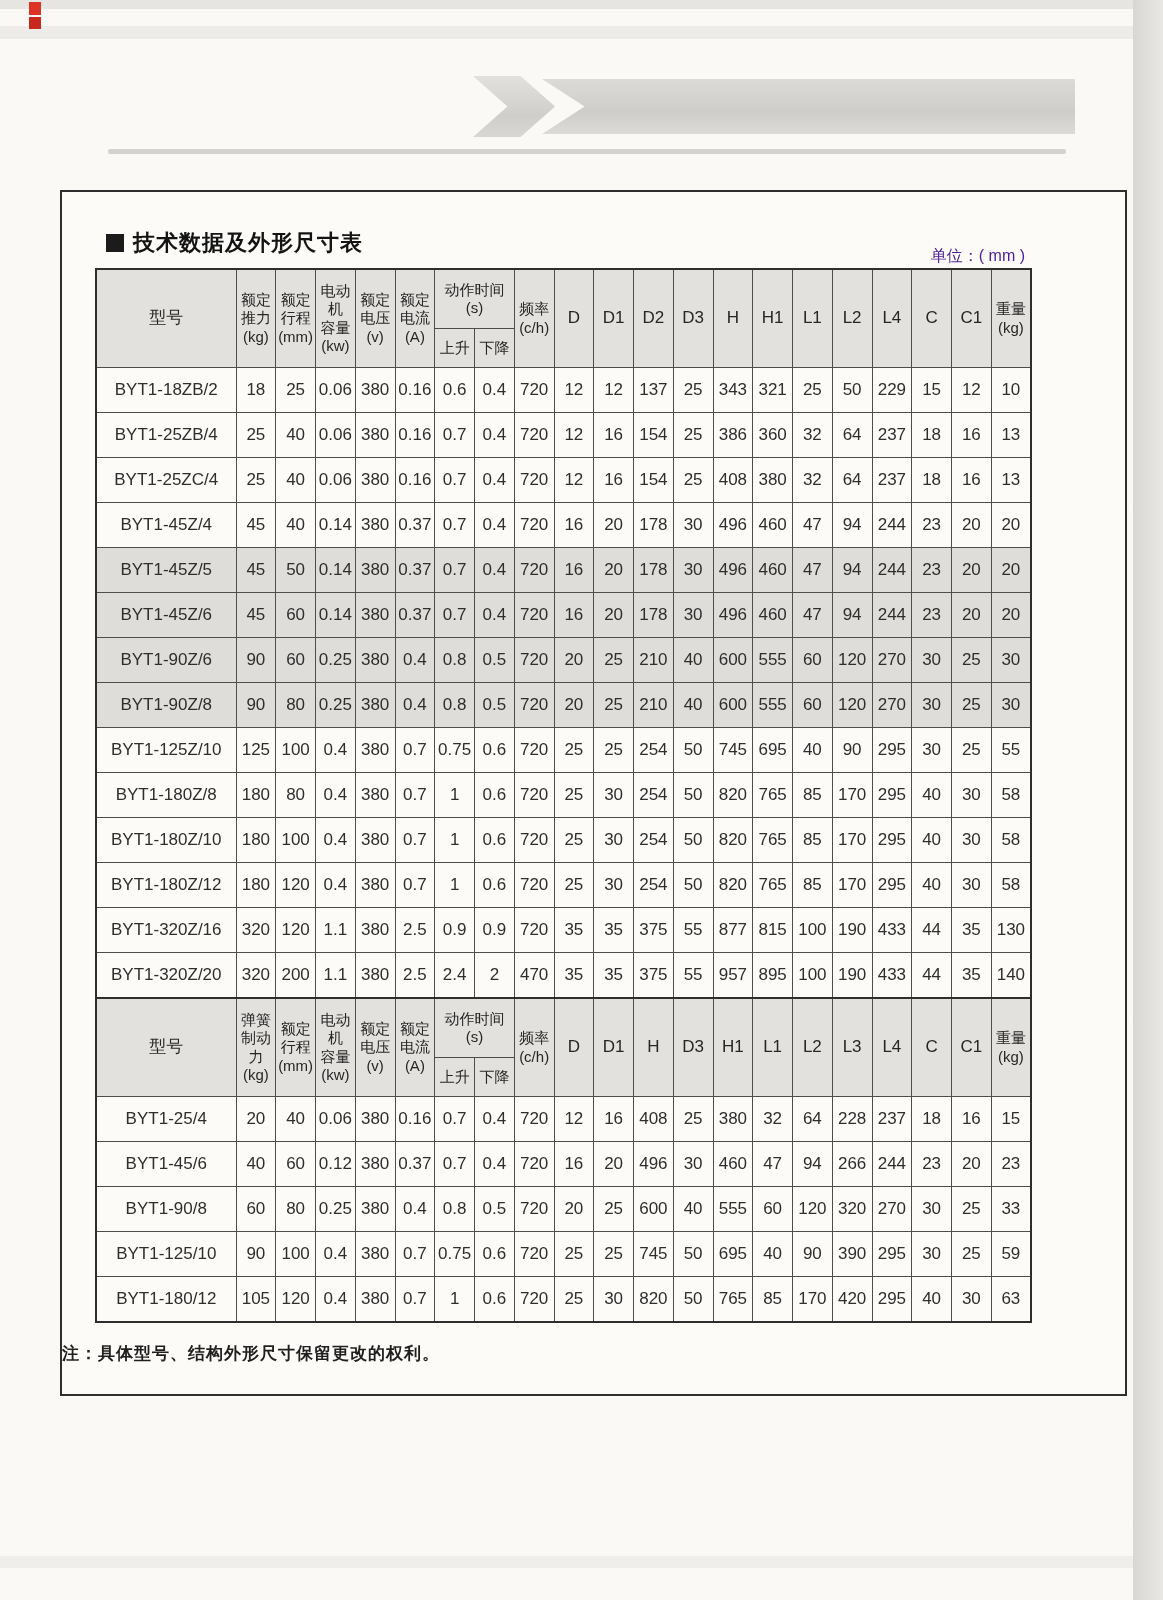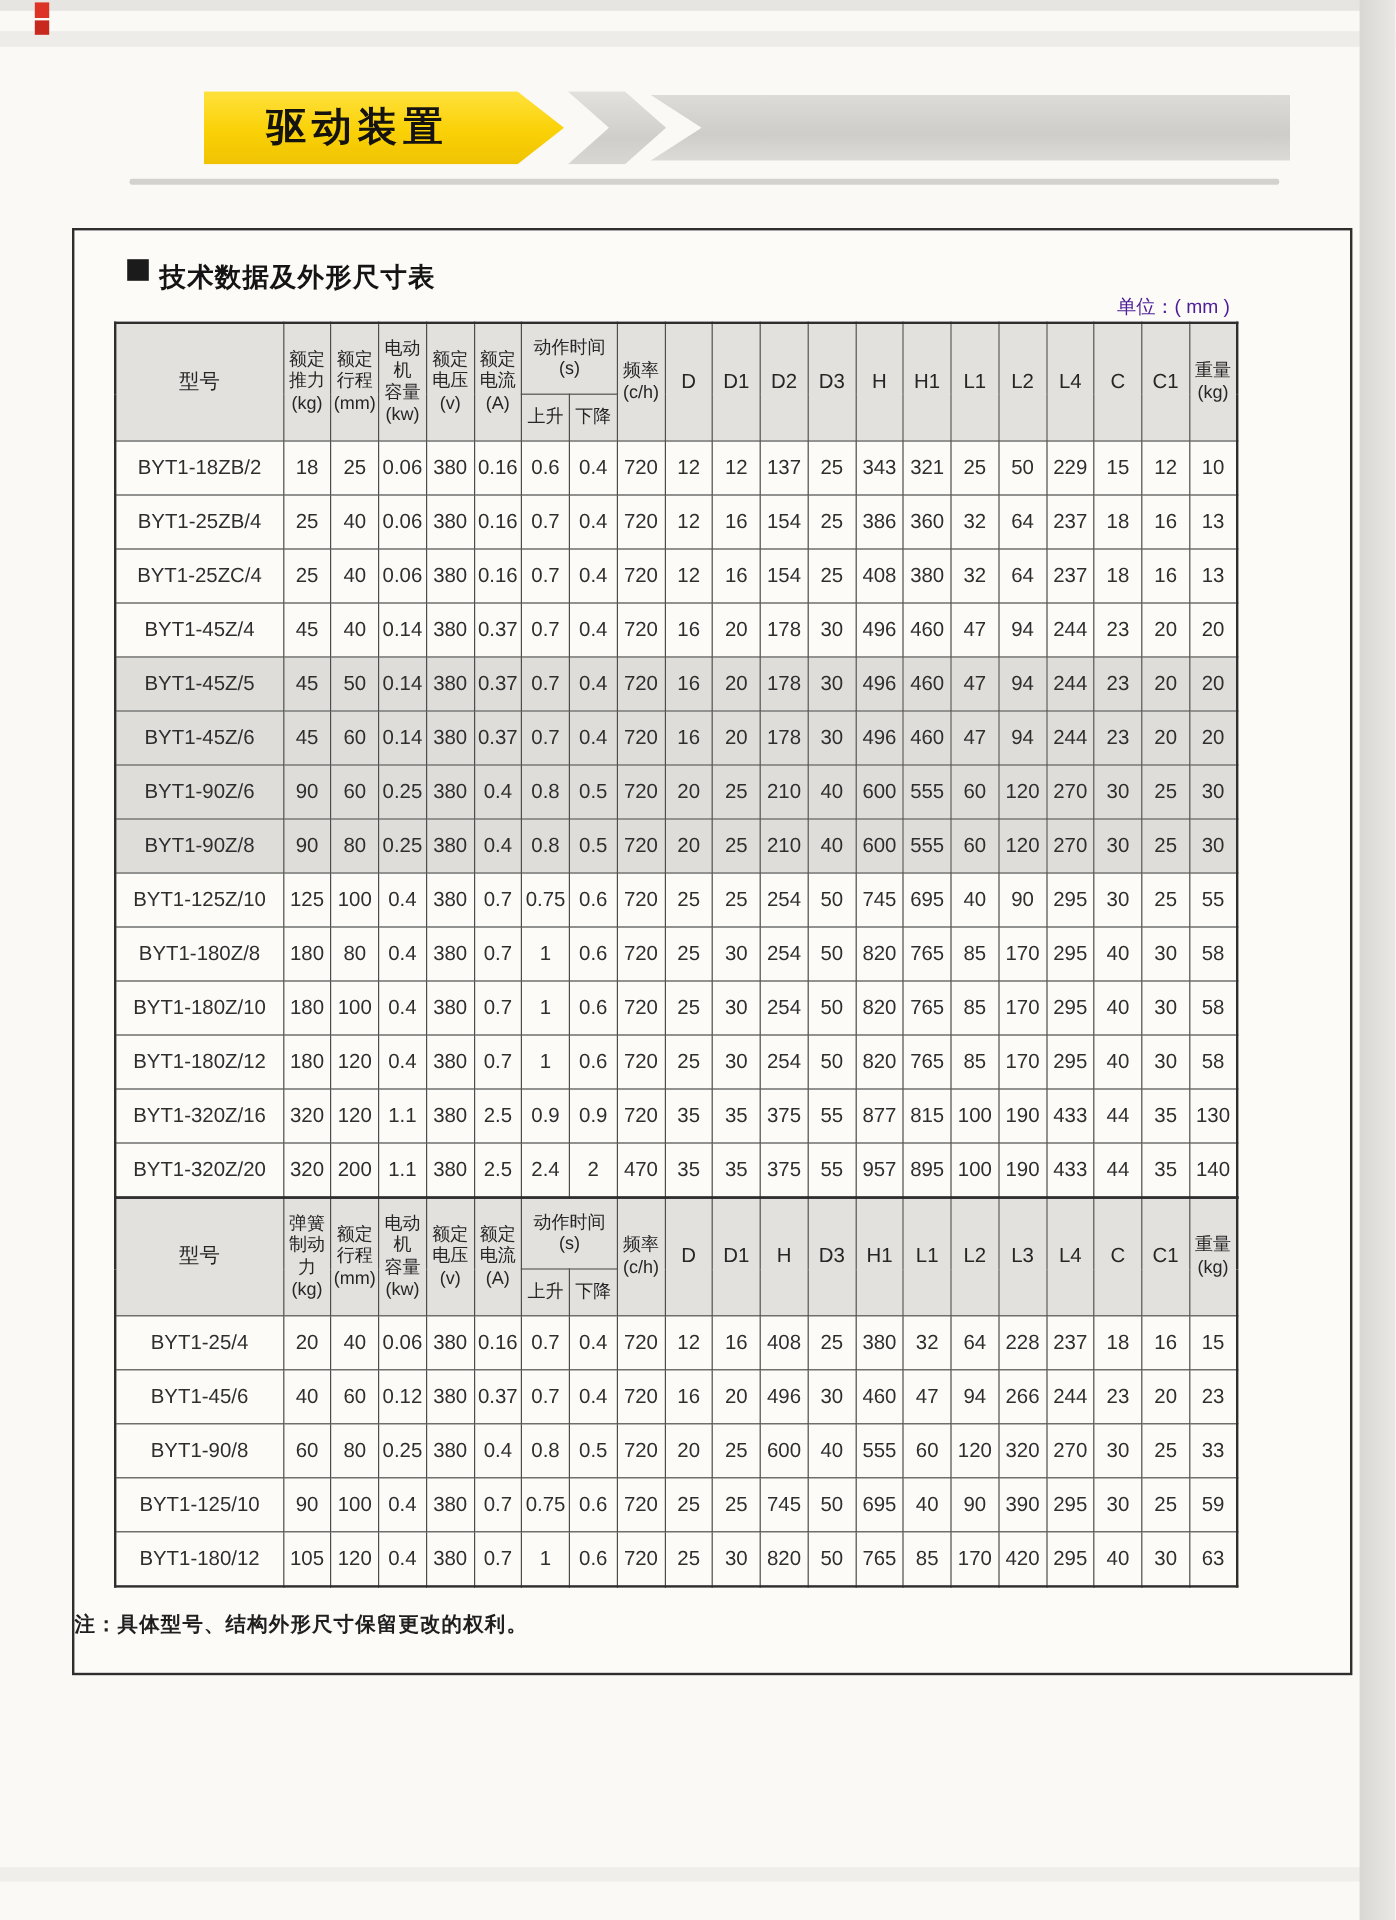--- a/index.html
+++ b/index.html
@@ -48,21 +48,21 @@
   .banner-underline {
     position:absolute; left:108px; top:149px; width:958px; height:5px;
     background:#d3d2cf; border-radius:2px;
   }
 
   
   .content-box {
     position:absolute; left:60px; top:190px; width:1063px; height:1202px;
     background:#fcfbf8; border:2px solid #2e2e2e;
   }
-  .title-row { position:absolute; left:44px; top:24px; display:flex; }
+  .title-row { position:absolute; left:44px; top:36px; display:flex; align-items:center; }
   .bullet { width:18px; height:18px; background:#1b1b1b; margin-right:9px; flex:0 0 auto; }
   .section-title { font-size:22px; font-weight:700; color:#141414; letter-spacing:1px; }
   .unit-label { position:absolute; top:54px; right:100px; font-size:16px; color:#4c1d95; }
 
   .tables { position:absolute; left:33px; top:76px; width:937px; }
   table.data-table { border-collapse:collapse; table-layout:fixed; width:937px;
     border:2px solid #2e2e2e; }
   table.data-table + table.data-table, [data-table-host] + [data-table-host] table { margin-top:-2px; }
   .data-table th, .data-table td {
     border:1px solid #4d4d4d; text-align:center; vertical-align:middle;
@@ -91,23 +91,20 @@
 
   <div class="scan-band band1"></div>
   <div class="scan-band band2"></div>
   <div class="scan-band band3"></div>
   <div class="right-strip"></div>
   <div class="red-mark m1"></div>
   <div class="red-mark m2"></div>
 
   <div class="banner-main"></div>
   <div class="banner-chev"></div>
-  <div class="banner-yellow">
-    <span class="banner-title">驱动装置</span>
-  </div>
   <div class="banner-underline"></div>
 
   <div class="content-box">
     <div class="title-row">
       <span class="bullet"></span>
       <span class="section-title">技术数据及外形尺寸表</span>
     </div>
     <div class="unit-label">单位：( mm )</div>
 
     <div class="tables">

